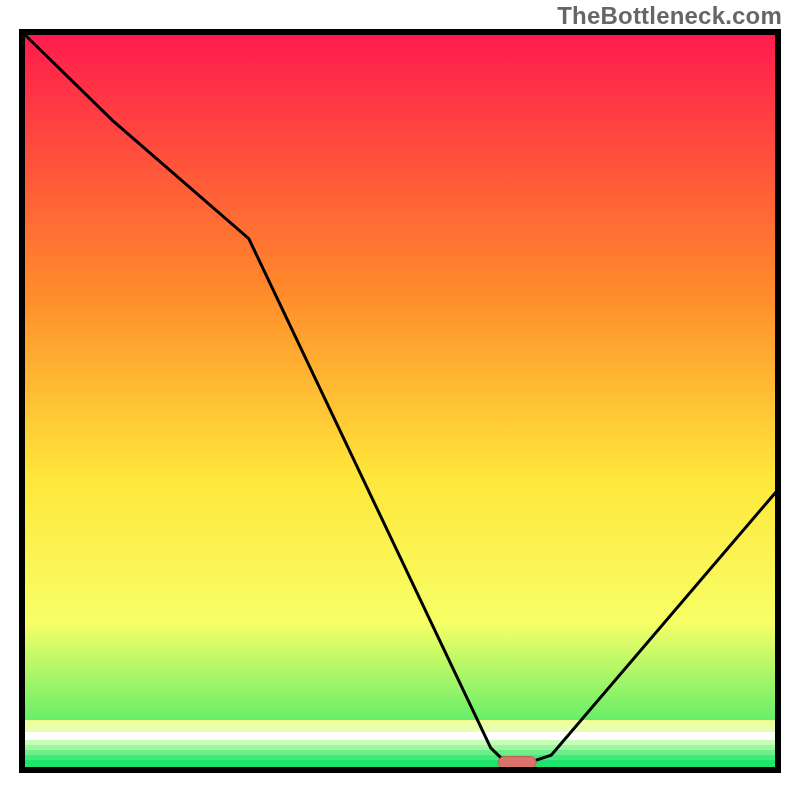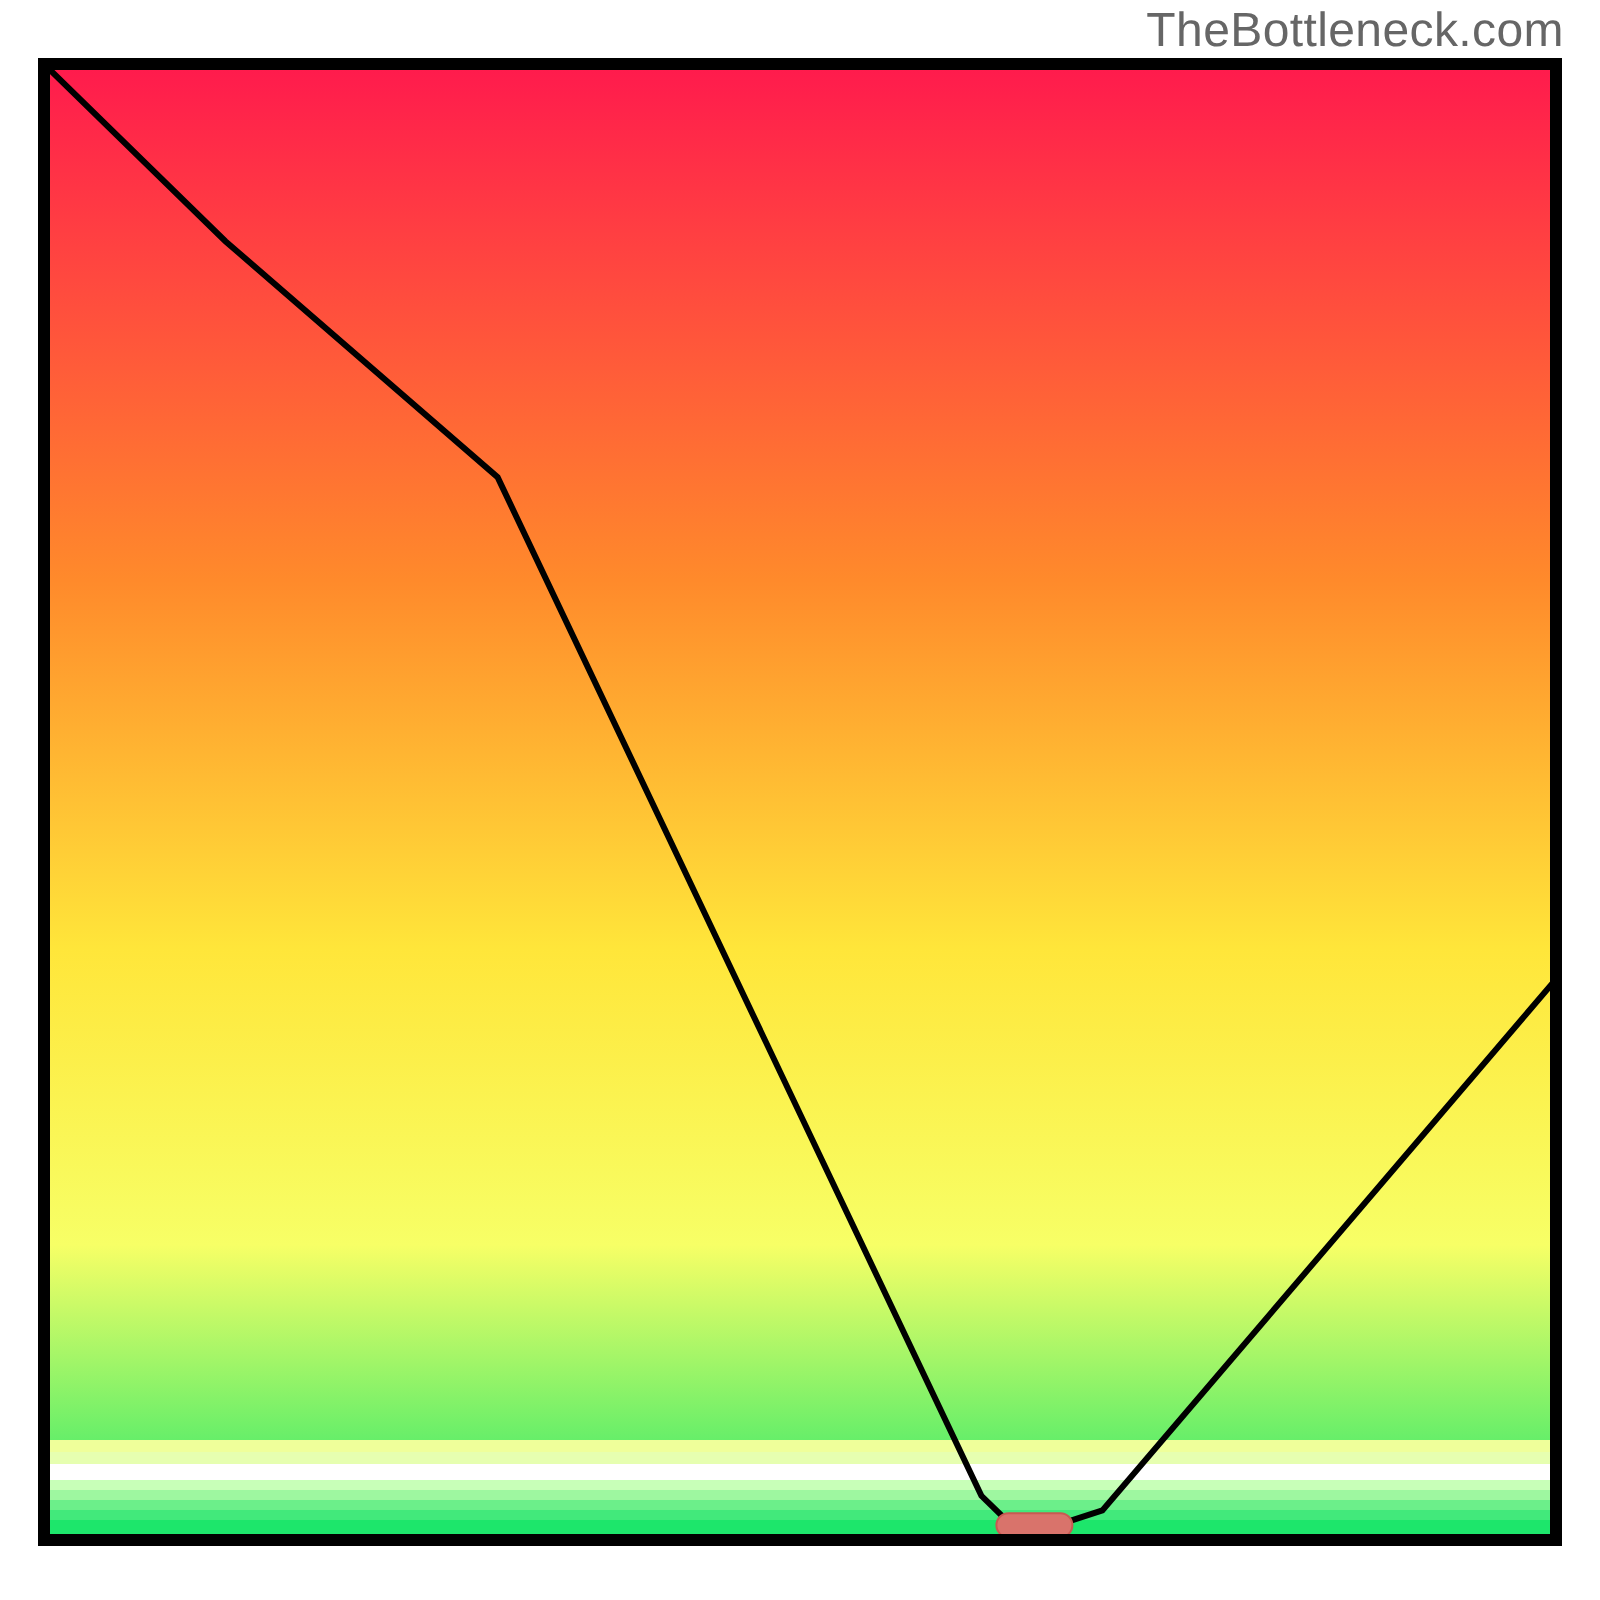--- a/index.html
+++ b/index.html
@@ -15,21 +15,21 @@
     position: relative;
     width: 800px;
     height: 800px;
   }
   .watermark {
     position: absolute;
     top: 2px;
     right: 18px;
     color: #666;
     font-size: 24px;
-    font-weight: 400;
+    font-weight: 700;
     letter-spacing: 0.2px;
   }
   svg.chart {
     position: absolute;
     left: 0;
     top: 0;
   }
 </style>
 </head>
 <body>

